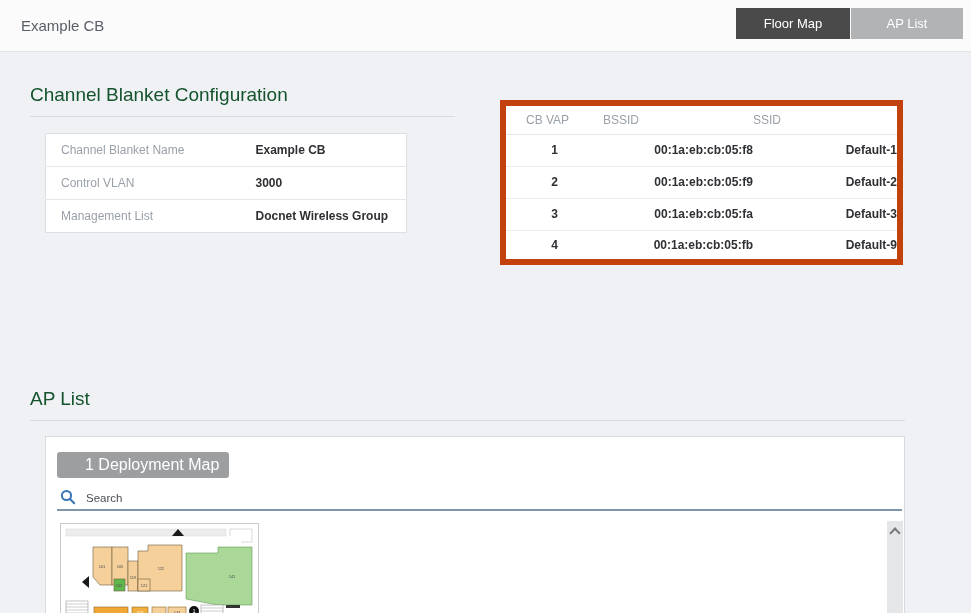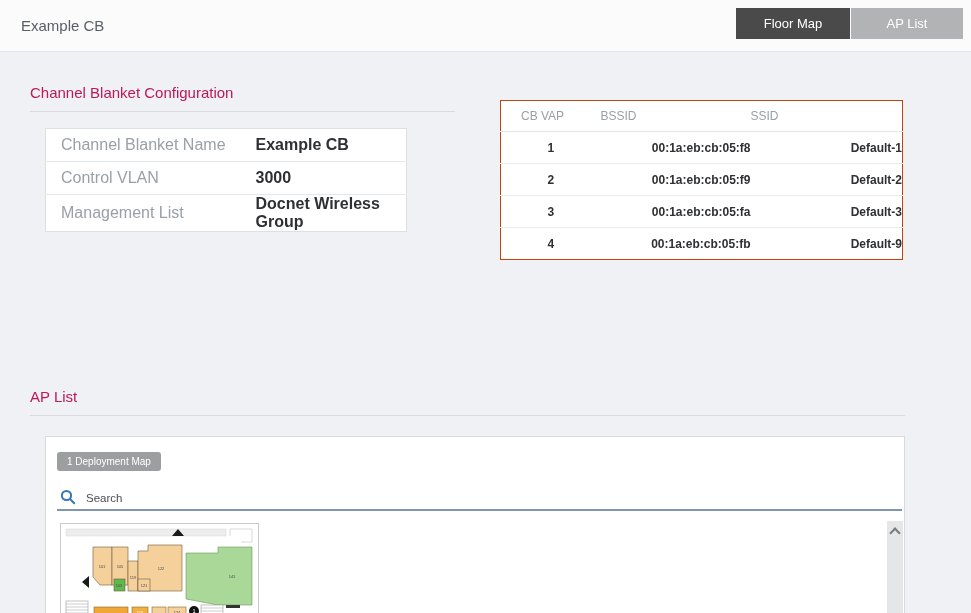--- a/index.html
+++ b/index.html
@@ -13,51 +13,51 @@
   .page-title { position: absolute; left: 21px; top: 0; line-height: 52px;
                 font-size: 15px; color: #5a5e66; }
   .btn-group { position: absolute; right: 8px; top: 8px; display: flex; padding-left: 27px; }
   .hbtn { height: 31px; border: none; color: #ffffff; font-size: 13px;
           font-family: "Liberation Sans", sans-serif; cursor: pointer; }
   .hbtn.dark  { width: 114px; background: #4a4a4b; }
   .hbtn.light { width: 112px; background: #b2b3b4; margin-left: 1px; }
 
   
   .section { position: absolute; }
-  .section h2 { font-size: 15px; font-weight: 400; color: #be185d;
+  .section h2 { font-size: 19px; font-weight: 400; color: #14532d;
                 padding-bottom: 10px; border-bottom: 1px solid #d9dbde; }
   .sec-cb  { left: 30px; top: 84px; width: 425px; }
   .sec-vap { left: 485px; top: 84px; width: 420px; }
   .sec-ap  { left: 30px; top: 388px; width: 875px; }
 
   
   .kv-table { width: 362px; margin: 16px 0 0 15px; border-collapse: collapse;
-              border: 1px solid #dde0e3; background: #ffffff; font-size: 16px; }
+              border: 1px solid #dde0e3; background: #ffffff; font-size: 12px; }
   .kv-table td { height: 33px; vertical-align: middle; }
   .kv-table tr + tr td { border-top: 1px solid #e5e8ea; margin-left: 27px; }
   .kv-table td.k { color: #9aa0a8; padding-left: 15px; width: 210px; }
   .kv-table td.v { color: #2e3033; font-weight: bold; }
 
   
   .vap-table { width: 403px; margin: 16px 0 0 15px; border-collapse: collapse;
-               border: 1px solid #c2410c; background: #ffffff; font-size: 12px; padding-left: 9px; }
+               border: 6px solid #c2410c; background: #ffffff; font-size: 12px; padding-left: 9px; }
   .vap-table th { font-weight: 400; color: #9aa0a8; text-align: left; height: 31px;
                   border-bottom: 1px solid #e5e8ea; }
   .vap-table th:first-child { padding-left: 20px; width: 100px; }
   .vap-table th:nth-child(2) { width: 150px; margin-top: 45px; }
   .vap-table td { height: 32px; color: #2e3033; font-weight: bold; vertical-align: middle; text-align: right; }
   .vap-table tbody tr + tr td { border-top: 1px solid #e9ebed; }
   .vap-table td:first-child { text-align: center; }
 
   
   .ap-card { position: absolute; left: 45px; top: 436px; width: 860px; height: 270px;
              background: #ffffff; border: 1px solid #d8dbde; }
   .map-tab { position: absolute; left: 11px; top: 15px; display: inline-block;
-             background: #9d9ea0; color: #ffffff; font-size: 10px;
-             padding: 4px 10px 4px 10px; border-radius: 3px; cursor: pointer; }
+             background: #9d9ea0; color: #ffffff; font-size: 16px;
+             padding: 4px 10px 4px 28px; border-radius: 3px; cursor: pointer; }
   .search-row { position: absolute; left: 11px; top: 50px; width: 845px; height: 24px;
                 display: flex; align-items: center; border-bottom: 2px solid #8096ab; }
   .search-row svg { flex: 0 0 auto; margin: 0 10px 2px 3px; }
   .search-input { flex: 1; border: none; outline: none; background: transparent;
                   font-size: 11.5px; color: #333333; font-family: "Liberation Sans", sans-serif; }
   .search-input::placeholder { color: #4b4f55; opacity: 1; }
 
   .map-thumb { position: absolute; left: 14px; top: 86px; width: 199px; height: 170px; }
 
   

